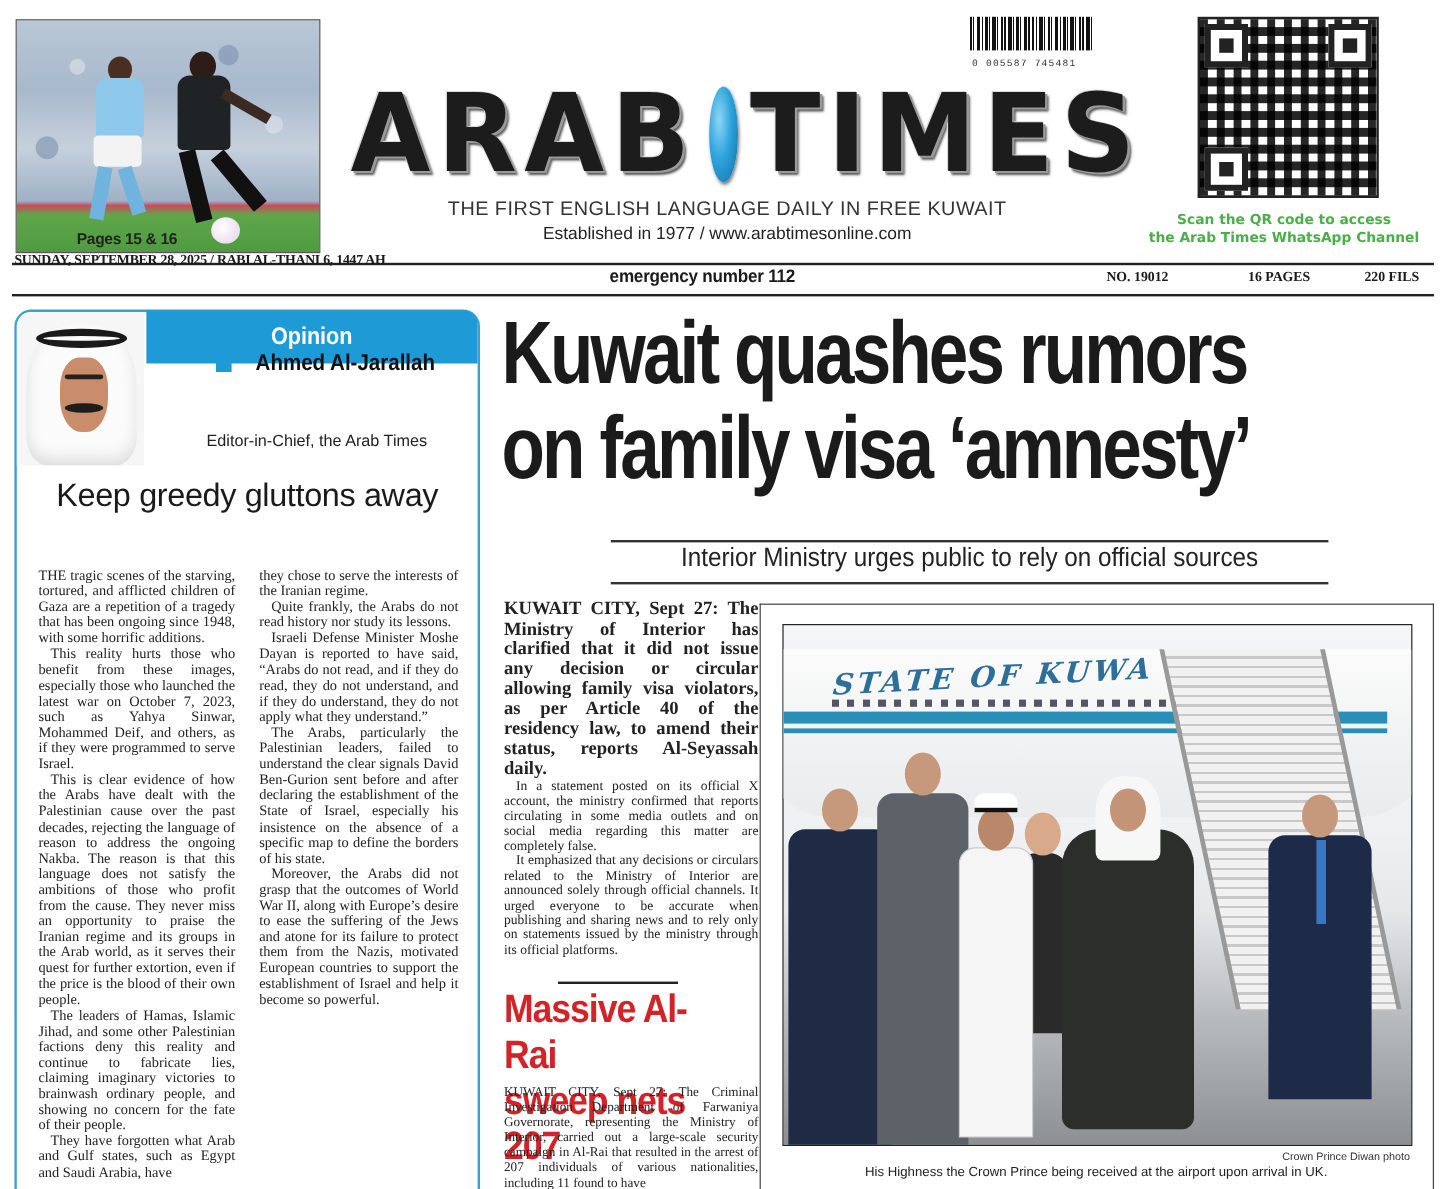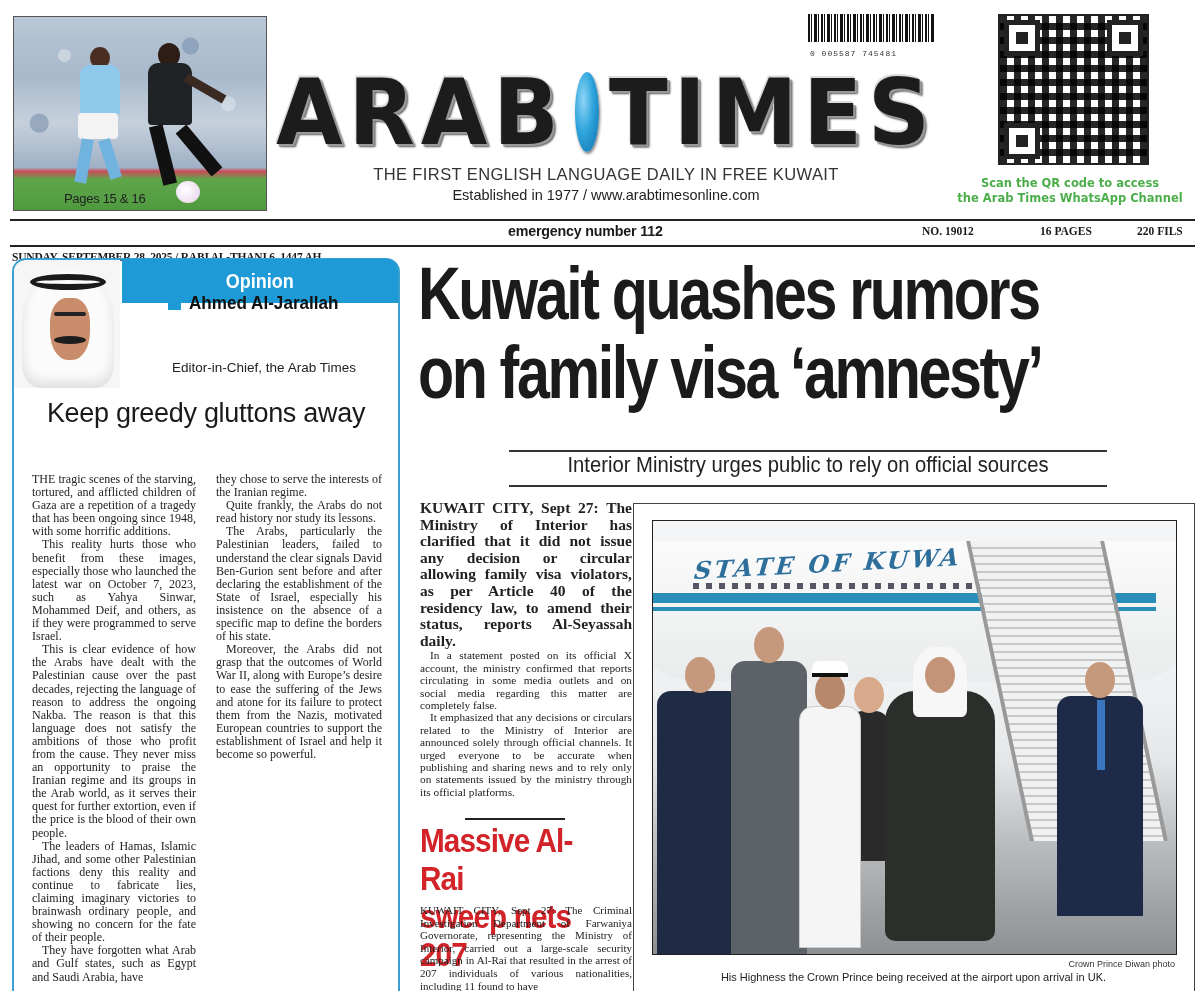--- a/index.html
+++ b/index.html
@@ -20,27 +20,27 @@
   .player1 .shorts { position:absolute; left:2px; top:66px; width:40px; height:26px; background:#f3f3f3; border-radius:4px; }
   .player1 .leg { position:absolute; left:2px; top:92px; width:12px; height:44px; background:#6fb3de; transform:rotate(10deg); }
   .player1 .leg2 { position:absolute; left:28px; top:92px; width:12px; height:40px; background:#6fb3de; transform:rotate(-18deg); }
   .player2 { position:absolute; left:128px; top:26px; width:60px; height:150px; }
   .player2 .torso { position:absolute; left:6px; top:20px; width:44px; height:62px; background:#1f2326; border-radius:10px 10px 4px 4px; }
   .player2 .head { position:absolute; left:16px; top:0; width:22px; height:24px; background:#2d1d16; border-radius:50%; }
   .player2 .arm { position:absolute; left:44px; top:30px; width:44px; height:9px; background:#3a2a22; transform:rotate(30deg); transform-origin:left; }
   .player2 .leg { position:absolute; left:14px; top:82px; width:14px; height:60px; background:#111; transform:rotate(-14deg); }
   .player2 .leg2 { position:absolute; left:32px; top:86px; width:14px; height:56px; background:#111; transform:rotate(-40deg); transform-origin:top; }
   .ball { position:absolute; left:162px; top:164px; width:24px; height:22px; border-radius:50%; background:radial-gradient(circle at 40% 40%, #fff, #e6cfe8); }
-  .sport-caption { position:absolute; left:50px; top:174px; font-family:"Liberation Sans", sans-serif; font-weight:normal; font-size:13px; color:#222; letter-spacing:-0.3px; }
-
-  .barcode { left: 808px; top: 14px; width: 126px; height: 34px; }
+  .sport-caption { position:absolute; left:50px; top:174px; font-family:"Liberation Sans", sans-serif; font-weight:bold; font-size:13px; color:#222; letter-spacing:-0.3px; }
+
+  .barcode { left: 808px; top: 14px; width: 102px; height: 34px; }
   .barcode .bars { height: 28px; background: repeating-linear-gradient(90deg, #111 0 2px, #fff 2px 3px, #111 3px 4px, #fff 4px 6px, #111 6px 9px, #fff 9px 10px, #111 10px 11px, #fff 11px 13px); }
   .barcode .num { font-family:"Liberation Mono", monospace; font-size:8px; color:#333; letter-spacing:1px; margin-top:-3px; background:#fff; display:inline-block; padding:0 2px; }
 
-  .logo { left: 276px; top: 62px; width: 660px; height: 100px; display:flex; align-items:center; justify-content:center;text-align:center; }
+  .logo { left: 292px; top: 62px; width: 660px; height: 100px; display:flex; align-items:center; justify-content:center;text-align:center; }
   .logo-word { font-family: "DejaVu Sans", sans-serif; font-weight: bold; font-size: 86px; letter-spacing: 6px; line-height: 1;
      color: #1c1c1c; transform: scaleY(1.05);
      text-shadow: 2px 2px 0 #9a9a9a, -1px -1px 0 #dcdcdc, 3px 3px 2px #555; }
   .logo-emblem { width: 72px; height: 80px; margin: 0 10px; border-radius: 50%;
      background: radial-gradient(ellipse at 35% 35%, #8fd6f5 0%, #2ea3dc 45%, #0d6fa8 100%); position: relative; box-shadow: 1px 2px 3px #777; }
   .logo-emblem::after { content:""; position:absolute; left:30px; top:22px; width:40px; height:36px; background:#fff; border-radius: 60% 10% 40% 70%; transform: rotate(-20deg); }
   .tagline { left: 276px; top: 165px; width: 660px; text-align: center; font-family:"Liberation Sans", sans-serif; font-size: 16.5px; color: #333; letter-spacing: 0.4px; }
   .established { left: 276px; top: 187px; width: 660px; text-align: center; font-family:"Liberation Sans", sans-serif; font-size: 14.5px; color: #222; }
 
   .qr { left: 998px; top: 14px; width: 147px; height: 147px; background: #fff; border: 2px solid #222;
@@ -48,36 +48,36 @@
        linear-gradient(90deg, rgba(0,0,0,.85) 50%, transparent 50%),
        linear-gradient(0deg, rgba(0,0,0,.85) 50%, transparent 50%);
      background-size: 14px 9px, 9px 14px; background-blend-mode: multiply; }
   .qr .finder { position:absolute; width:36px; height:36px; background:#fff; border:5px solid #222; box-sizing:border-box; }
   .qr .finder::after { content:""; position:absolute; left:7px; top:7px; width:12px; height:12px; background:#222; }
   .qr-caption { left: 940px; top: 176px; width: 260px; text-align: center; font-family: "DejaVu Sans", sans-serif; font-weight: bold; font-size: 11.5px; line-height: 15px; color: #4cae4a; }
 
   
   .rule-top { left: 10px; top: 219px; width: 1185px; height: 2px; background: #222; }
   .rule-bot { left: 10px; top: 245px; width: 1185px; height: 1.5px; background: #222; }
-  .dateline { left: 12px; top: 211px; font-family: "Liberation Serif", serif; font-weight: bold; font-size: 11.5px; letter-spacing: -0.2px; margin-top: 40px; }
+  .dateline { left: 12px; top: 211px; font-family: "Liberation Serif", serif; font-weight: bold; font-size: 11.5px; letter-spacing: -0.2px; }
   .emergency { left: 508px; top: 222px; font-family: "Liberation Sans", sans-serif; font-weight: bold; font-size: 15px; letter-spacing: -0.2px; transform: scaleX(0.95); transform-origin:left; }
   .issue-no, .pages, .price { top: 225px; font-family: "Liberation Serif", serif; font-weight: bold; font-size: 11.5px; }
   .issue-no { left: 922px; } .pages { left: 1040px; } .price { left: 1137px; }
 
   
   .opinion-box { left: 12px; top: 258px; width: 388px; height: 760px; border: 2px solid #3aa0d1; border-radius: 14px 14px 0 0; box-sizing: border-box; }
   .opinion-head { left: 122px; top: 259px; width: 276px; height: 44px; background: #1e9ad6; border-radius: 0 12px 0 0; display:flex; align-items:center; justify-content:center; }
   .opinion-head span { font-family: "Liberation Sans", sans-serif; font-weight: bold; font-size: 20px; color: #fff; transform: scaleX(0.9); display:inline-block; }
   .author-photo { left: 14px; top: 260px; width: 106px; height: 128px; background: #f6f6f6; overflow:hidden; border-radius: 12px 0 0 0; }
   .author-photo .ghutra { position:absolute; left:8px; top:8px; width:92px; height:120px; background:#fbfbfb; border-radius: 45% 45% 20% 20%; box-shadow: inset 0 -6px 12px #ddd; }
   .author-photo .agal { position:absolute; left:16px; top:14px; width:76px; height:16px; border-radius: 50%; border: 6px solid #1a1a1a; box-sizing:border-box; }
   .author-photo .face { position:absolute; left:36px; top:38px; width:40px; height:62px; background:#c98d6b; border-radius: 40% 40% 45% 45%; }
   .author-photo .mous { position:absolute; left:40px; top:76px; width:32px; height:8px; background:#1d1d1d; border-radius: 50%; }
   .author-photo .brow { position:absolute; left:40px; top:52px; width:32px; height:4px; background:#222; border-radius: 2px; }
-  .author-line { left: 168px; top: 292px; display:flex; align-items:center; }
+  .author-line { left: 180px; top: 292px; display:flex; align-items:center;gap:12px; }
   .author-square { width: 13px; height: 13px; background: #1e9ad6; margin-right: 8px; }
   .author-name { font-family: "Liberation Sans", sans-serif; font-weight: bold; font-size: 19px; color: #111; transform: scaleX(0.9); transform-origin:left; display:inline-block; }
   .author-title { left: 120px; top: 360px; width: 288px; text-align:center; font-family: "Liberation Sans", sans-serif; font-size: 13.5px; color: #222; }
   .opinion-headline { left: 14px; top: 398px; width: 384px; text-align: center; font-family: "Liberation Sans", sans-serif; font-size: 27px; line-height: 31px; color: #1a1a1a; letter-spacing: -0.3px; }
 
   .col { font-family: "Liberation Serif", serif; font-size: 12px; line-height: 13.1px; color: #222; text-align: justify; }
   .col p { margin: 0; text-indent: 10px; }
   .col p.first { text-indent: 0; }
   .op-col1 { left: 32px; top: 473px; width: 164px; }
   .op-col2 { left: 216px; top: 473px; width: 166px; }
@@ -198,20 +198,21 @@
 <div class="abs col op-col1">
   <p class="first">THE tragic scenes of the starving, tortured, and afflicted children of Gaza are a repetition of a tragedy that has been ongoing since 1948, with some horrific additions.</p>
   <p>This reality hurts those who benefit from these images, especially those who launched the latest war on October 7, 2023, such as Yahya Sinwar, Mohammed Deif, and others, as if they were programmed to serve Israel.</p>
   <p>This is clear evidence of how the Arabs have dealt with the Palestinian cause over the past decades, rejecting the language of reason to address the ongoing Nakba. The reason is that this language does not satisfy the ambitions of those who profit from the cause. They never miss an opportunity to praise the Iranian regime and its groups in the Arab world, as it serves their quest for further extortion, even if the price is the blood of their own people.</p>
   <p>The leaders of Hamas, Islamic Jihad, and some other Palestinian factions deny this reality and continue to fabricate lies, claiming imaginary victories to brainwash ordinary people, and showing no concern for the fate of their people.</p>
   <p>They have forgotten what Arab and Gulf states, such as Egypt and Saudi Arabia, have</p>
 </div>
 <div class="abs col op-col2">
   <p class="first">they chose to serve the interests of the Iranian regime.</p>
   <p>Quite frankly, the Arabs do not read history nor study its lessons.</p>
+  <p>Israeli Defense Minister Moshe Dayan is reported to have said, “Arabs do not read, and if they do read, they do not understand, and if they do understand, they do not apply what they understand.”</p>
   <p>The Arabs, particularly the Palestinian leaders, failed to understand the clear signals David Ben-Gurion sent before and after declaring the establishment of the State of Israel, especially his insistence on the absence of a specific map to define the borders of his state.</p>
   <p>Moreover, the Arabs did not grasp that the outcomes of World War II, along with Europe’s desire to ease the suffering of the Jews and atone for its failure to protect them from the Nazis, motivated European countries to support the establishment of Israel and help it become so powerful.</p>
 </div>
 
 <div class="abs main-headline">
   <div>Kuwait quashes rumors</div>
   <div>on family visa ‘amnesty’</div>
 </div>
 <div class="abs deck-rule1"></div>
 <div class="abs deck">Interior Ministry urges public to rely on official sources</div>

